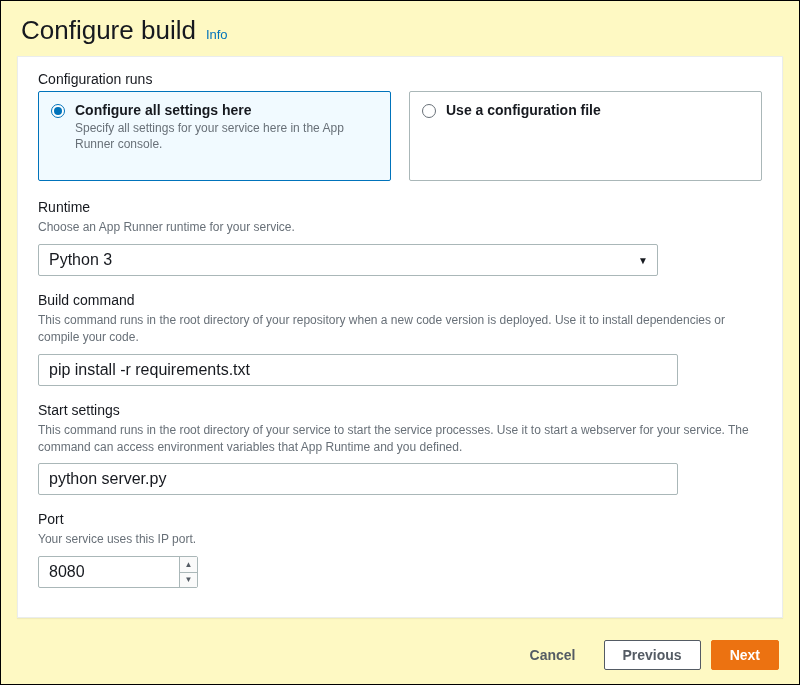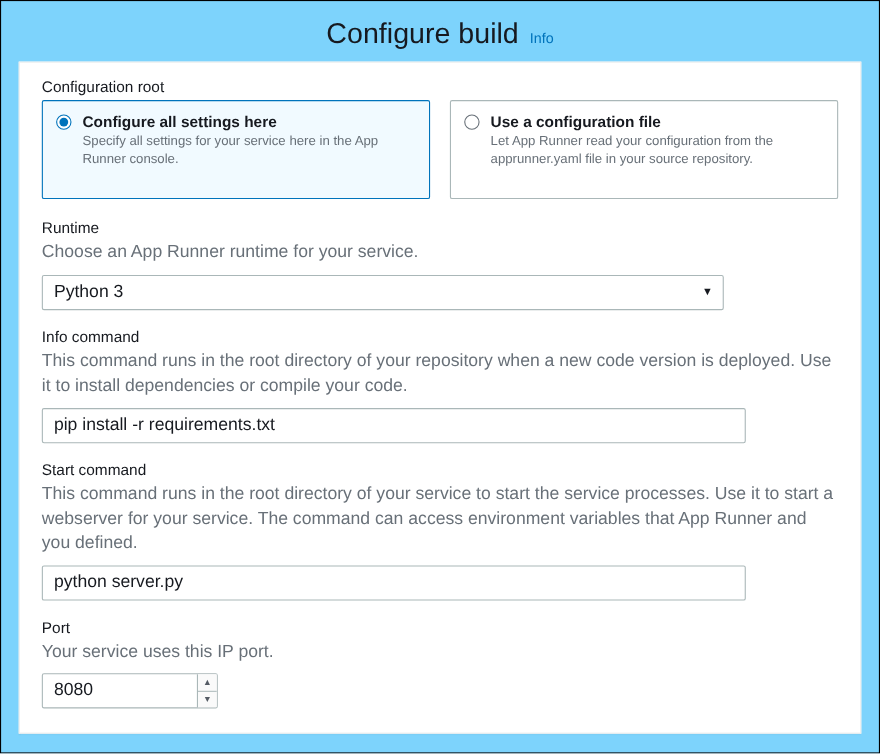--- a/index.html
+++ b/index.html
@@ -8,24 +8,23 @@
       background: #f2f3f3;
       color: #16191f;
       width: 800px;
       height: 685px;
       overflow: hidden;
     }
     .page {
       border: 1px solid #000;
       width: 800px;
       height: 685px;
-      background: #7dd3fc;
+      background: #fef9c3;
       display: flex;
       flex-direction: column;
-      align-items: center;
     }
     .page-header {
       padding: 14px 20px 10px 20px;
       display: flex;
       align-items: baseline;
       gap: 10px;
     }
     .page-title {
       font-size: 26px;
       font-weight: 400;
@@ -55,21 +54,21 @@
     .panel-body {
       padding: 14px 20px 18px 20px;
     }
     .section-label {
       font-size: 14px;
       font-weight: 400;
       color: #16191f;
       margin-bottom: 4px;
     }
     .section-desc {
-      font-size: 16px;
+      font-size: 12px;
       color: #687078;
       margin-bottom: 8px;
       line-height: 1.4;
     }
     .radio-row {
       display: flex;
       gap: 18px;
       margin-bottom: 18px;
     }
     .radio-card {
@@ -218,57 +217,56 @@
   <div class="page-header">
     <h1 class="page-title">Configure build</h1>
     <span class="info-link">Info</span>
   </div>
 
   <div class="panel">
 
     <div class="panel-body">
 
       <div class="field-block">
-        <div class="section-label">Configuration root</div>
+        <div class="section-label">Configuration runs</div>
         <div class="radio-row">
           <div class="radio-card selected">
             <div class="radio-dot"></div>
             <div>
               <div class="radio-title">Configure all settings here</div>
               <div class="radio-desc">Specify all settings for your service here in the App Runner console.</div>
             </div>
           </div>
           <div class="radio-card">
             <div class="radio-dot"></div>
             <div>
               <div class="radio-title">Use a configuration file</div>
-              <div class="radio-desc">Let App Runner read your configuration from the apprunner.yaml file in your source repository.</div>
             </div>
           </div>
         </div>
       </div>
 
       <div class="field-block">
         <div class="section-label">Runtime</div>
         <div class="section-desc">Choose an App Runner runtime for your service.</div>
         <div class="select-wrap">
           <input class="select-input" readonly="" value="Python 3" style="">
           <span class="select-caret">▼</span>
         </div>
       </div>
 
       <div class="field-block">
-        <div class="section-label">Info command</div>
+        <div class="section-label">Build command</div>
         <div class="section-desc">This command runs in the root directory of your repository when a new code version is deployed. Use it to install dependencies or compile your code.</div>
         <input class="text-input" type="text" value="pip install -r requirements.txt" style="">
       </div>
 
       <div class="field-block">
-        <div class="section-label">Start command</div>
-        <div class="section-desc">This command runs in the root directory of your service to start the service processes. Use it to start a webserver for your service. The command can access environment variables that App Runner and you defined.</div>
+        <div class="section-label">Start settings</div>
+        <div class="section-desc">This command runs in the root directory of your service to start the service processes. Use it to start a webserver for your service. The command can access environment variables that App Runtime and you defined.</div>
         <input class="text-input" type="text" value="python server.py" style="">
       </div>
 
       <div class="field-block" style="margin-bottom:4px;">
         <div class="section-label">Port</div>
         <div class="section-desc">Your service uses this IP port.</div>
         <div class="num-wrap">
           <input class="num-input" type="text" value="8080" style="">
           <div class="num-steppers">
             <div class="num-step">▲</div>

